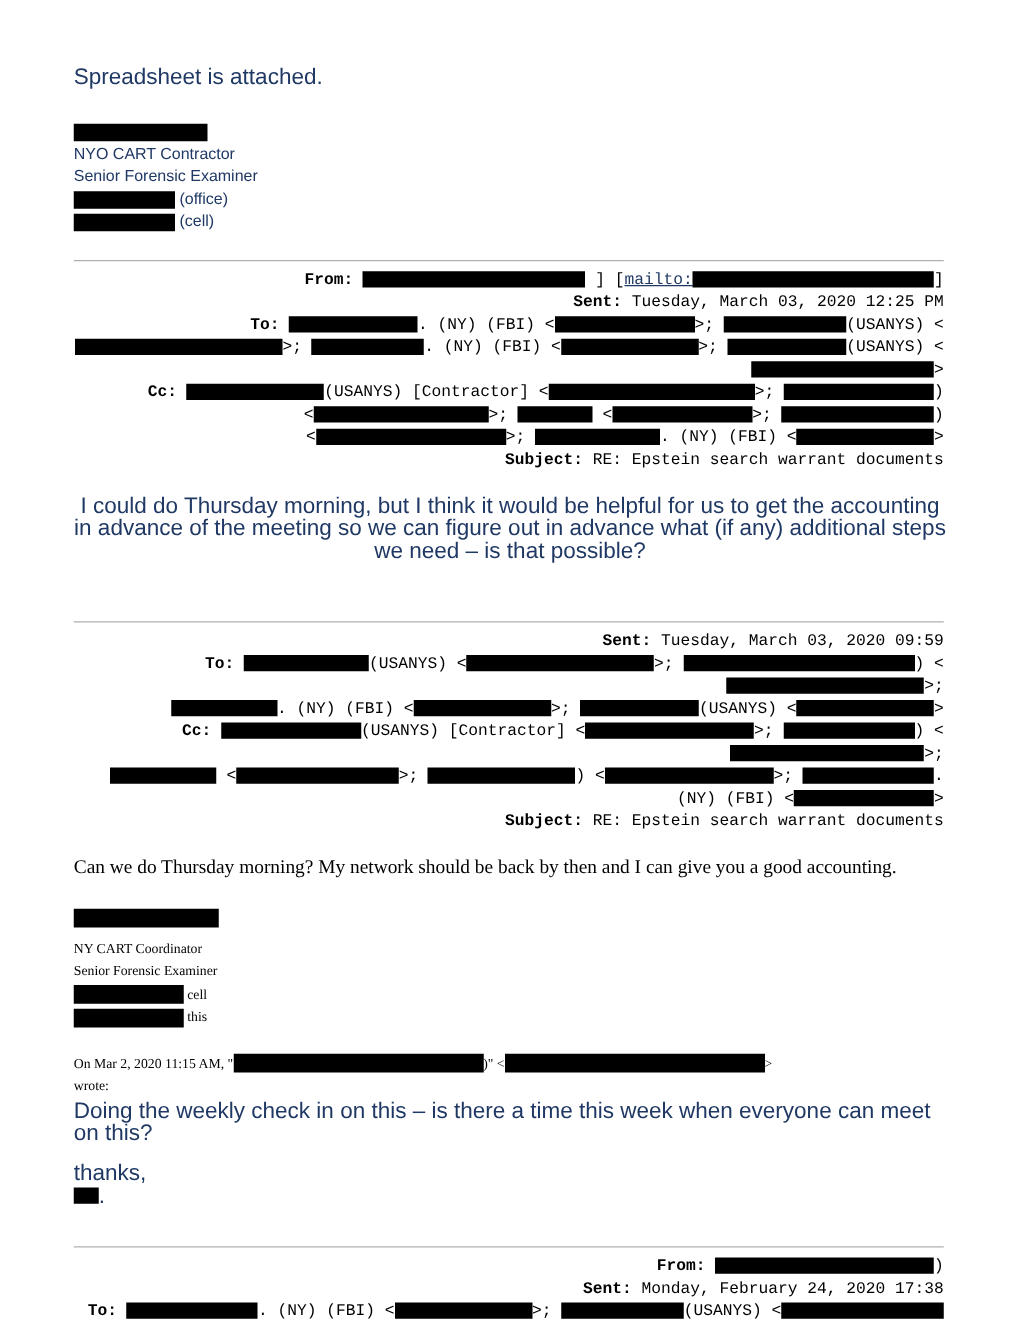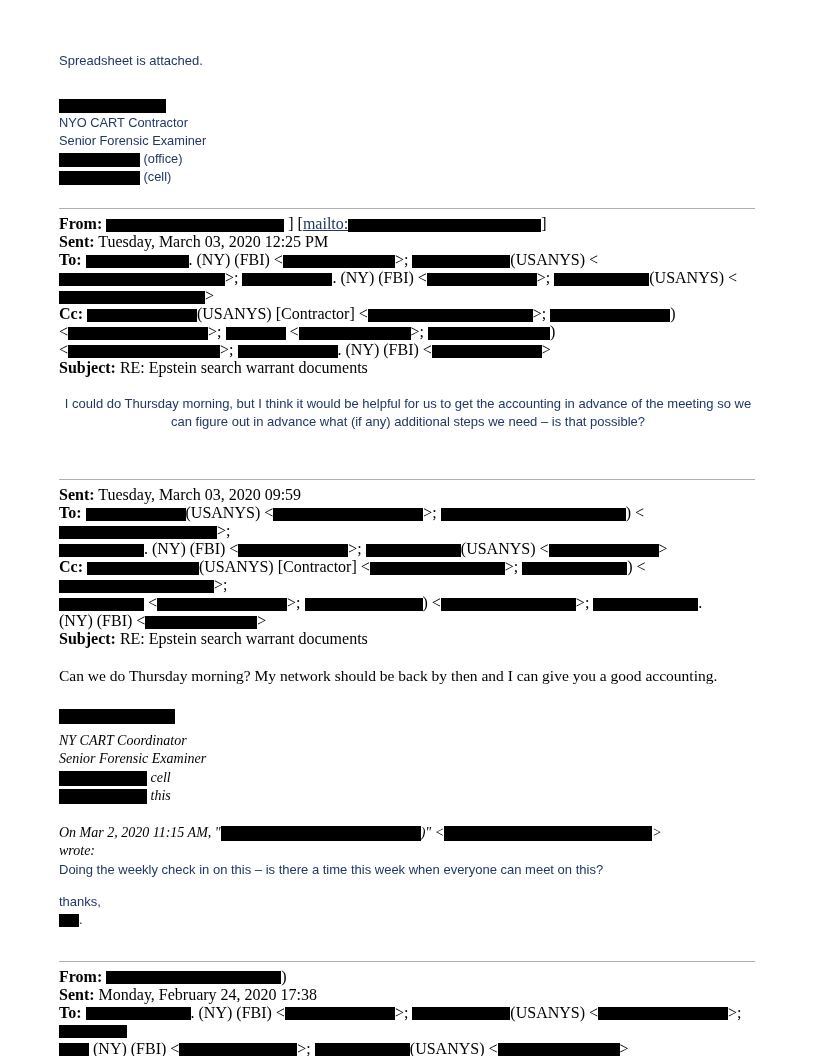--- a/index.html
+++ b/index.html
@@ -38,45 +38,45 @@
     height: 13px;
     border-radius: 0;
   }
   .hdr-rule {
     border: none;
     border-top: 1px solid #b0b0b0;
     margin: 0;
     height: 0;
   }
   .para {
-    font-size: 13px;
+    font-size: 18px;
     line-height: 18px;
   }
   .para-ser {
     font-family: "Liberation Serif", serif;
     font-size: 15.5px;
     line-height: 19px;
   }
   .hdr {
-    font-size: 16px;
+    font-size: 13px;
     line-height: 18px;
-    font-family: Liberation Serif, serif;
+    font-family: Liberation Mono, monospace;
+    text-align: right;
   }
   .hdr b {
     font-weight: bold;
   }
   .sig {
     font-size: 12.8px;
     line-height: 18px;
   }
   .sig-ser {
     font-family: "Liberation Serif", serif;
-    font-size: 14px;
+    font-size: 11px;
     line-height: 18.5px;
-    font-style: italic;
   }
   .spacer-6 { height: 6px; }
   .spacer-10 { height: 10px; }
   .spacer-14 { height: 14px; }
   .spacer-18 { height: 18px; }
   .spacer-22 { height: 22px; }
   .spacer-26 { height: 26px; }
   .spacer-30 { height: 30px; }
   .block-section { position: relative; }
   .mailto { color: #1f3864; text-decoration: underline; }

